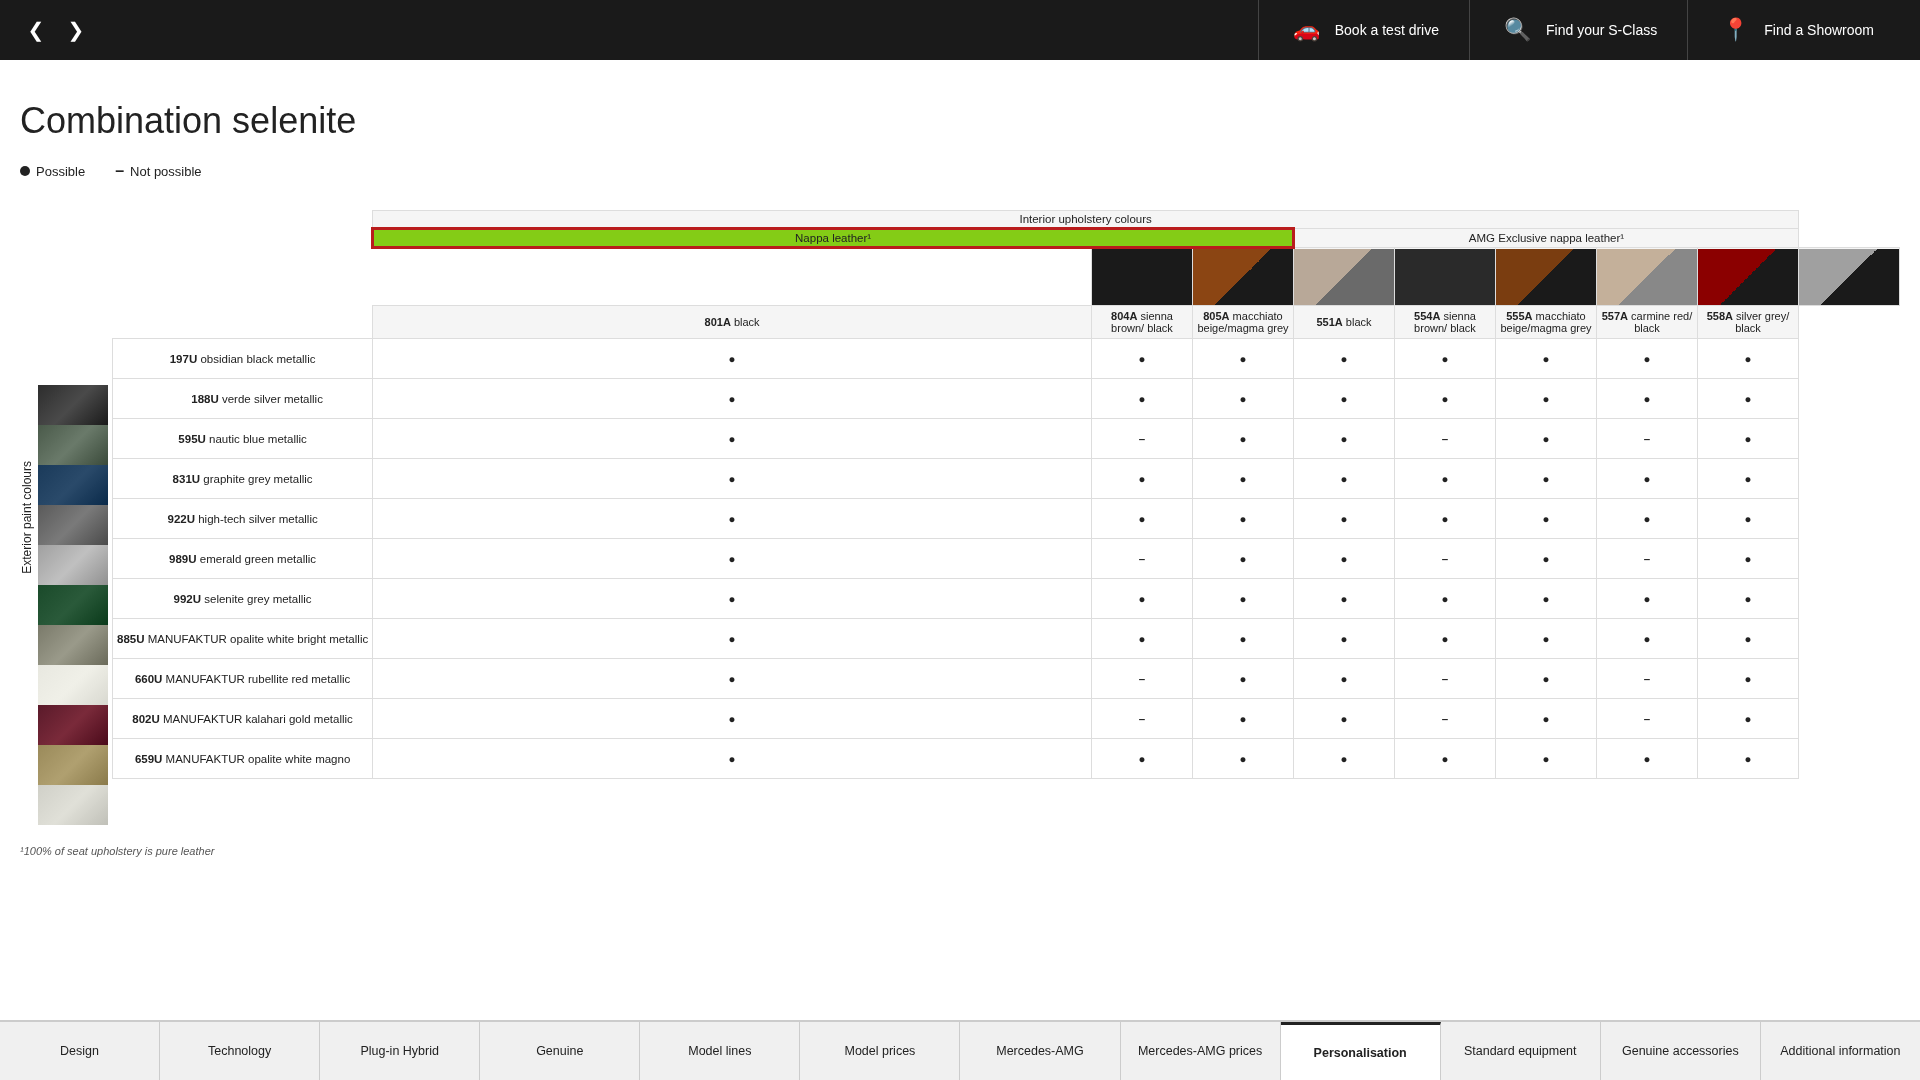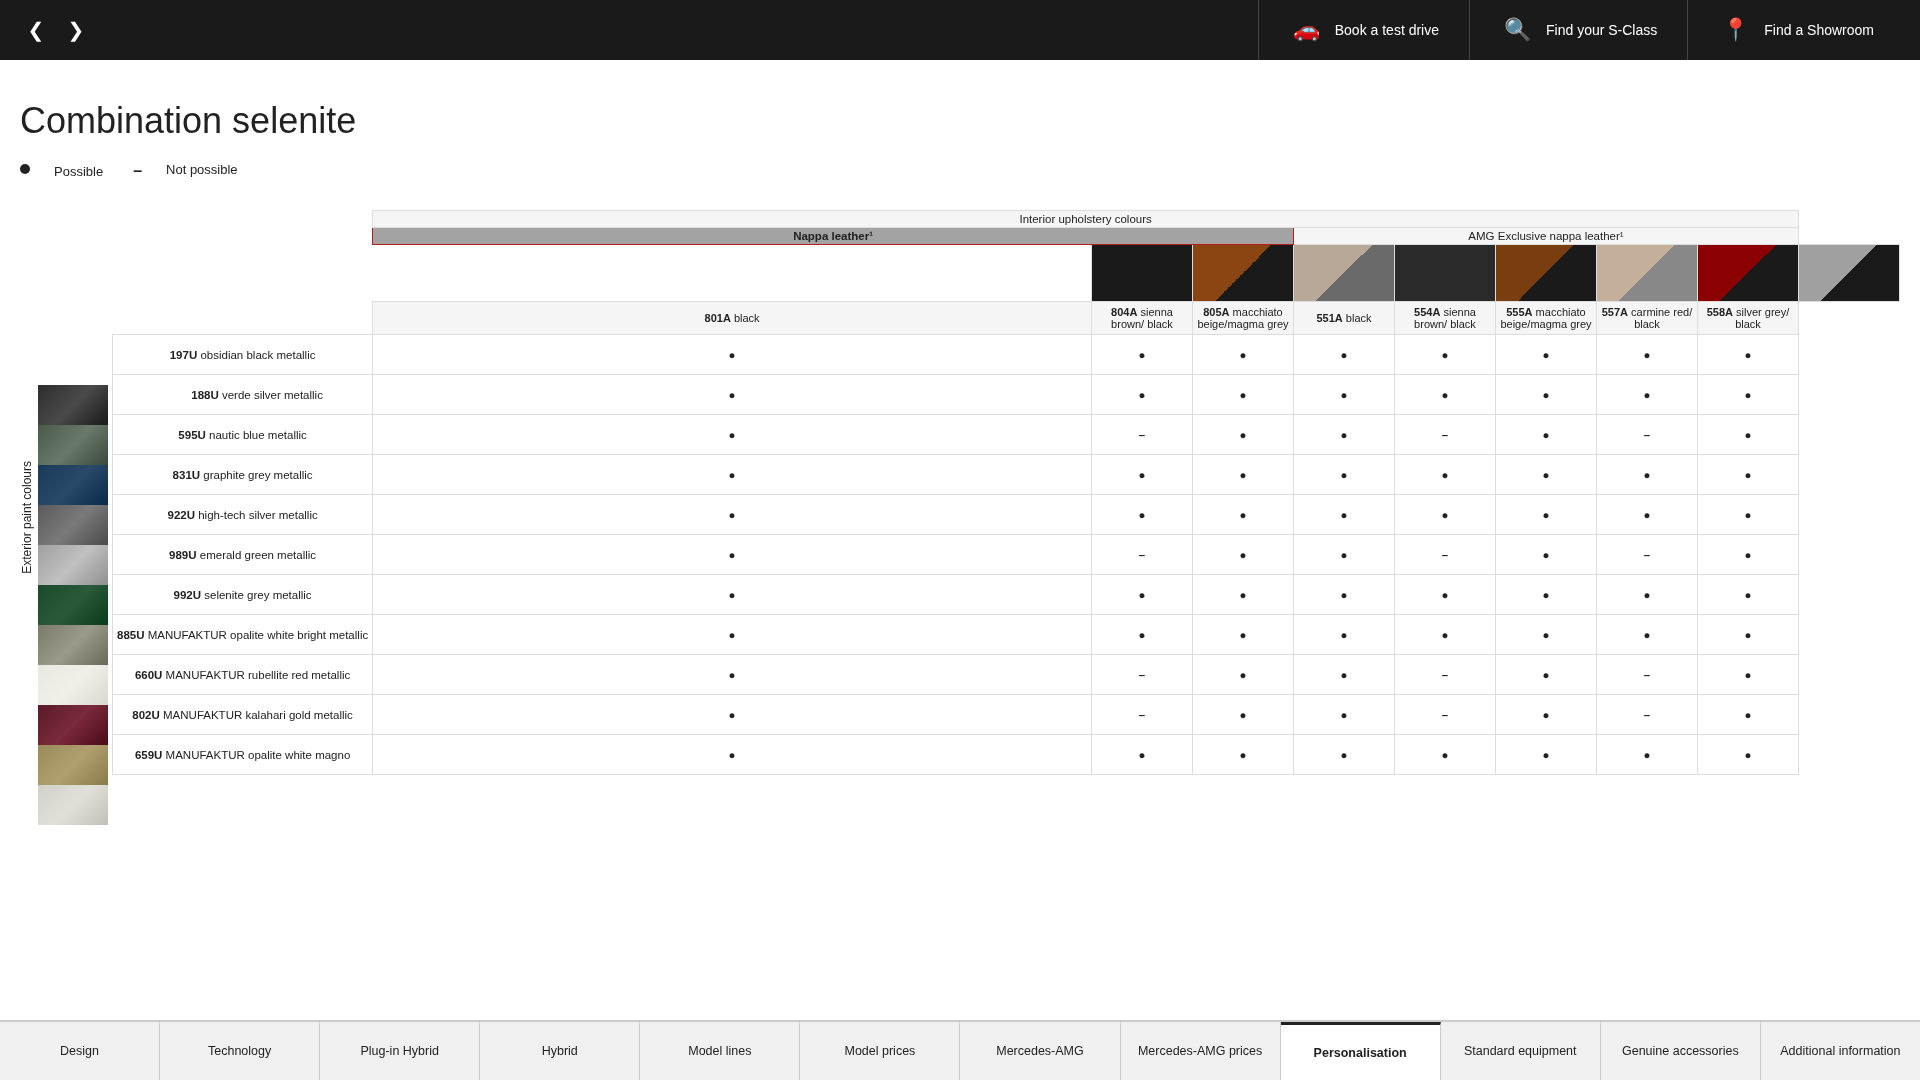--- a/index.html
+++ b/index.html
@@ -41,21 +41,21 @@
     }
     .page-title {
       font-size: 36px;
       font-weight: 300;
       margin-bottom: 20px;
     }
     .legend {
       display: flex; gap: 30px; align-items: center;
       margin-bottom: 30px; font-size: 13px;
     }
-    .legend-item { display: flex; gap: 24px; }
+    .legend-item { display: flex; align-items: center; gap: 6px; }
     .legend-dot { width: 10px; height: 10px; border-radius: 50%; background: #222; display: inline-block; }
     .legend-dash { font-size: 16px; font-weight: bold; }
 
     
     .table-wrapper {
       display: flex;
       align-items: flex-start;
     }
     .exterior-label-wrapper {
       display: flex;
@@ -235,21 +235,21 @@
         </div>
     </div>
 
     <table class="combo-table" id="combo-table">
       <thead>
         <tr>
           <th rowspan="3" style="width:160px; text-align:left; padding-left:6px; font-weight:normal; background:#fff; border:none;"></th>
           <th colspan="8" class="header-group-main">Interior upholstery colours</th>
         </tr>
         <tr>
-          <th colspan="3" style="border:1px solid #b91c1c; background:#a3a3a3;font-weight:bold;">Nappa leather¹</th>
+          <th colspan="3" style="border:3px solid #b91c1c; background:#84cc16;">Nappa leather¹</th>
           <th colspan="5" style="border:1px solid #ddd; background:#f5f5f5;text-align:center;">AMG Exclusive nappa leather¹</th>
         </tr>
         <tr id="color-header-row">
 
         <th style="border: none; background: rgb(255, 255, 255);"></th>
             <th class="upholstery-img-cell">
               <div class="color-block cb-black"></div>
             </th>
             <th class="upholstery-img-cell">
               <div class="color-block cb-sienna"></div>
@@ -406,27 +406,28 @@
             <td class="dot-cell" style="height: 40px;">●</td>
             <td class="dot-cell" style="height: 40px;">●</td>
             <td class="dot-cell" style="height: 40px;">●</td>
             <td class="dot-cell" style="height: 40px;">●</td>
             <td class="dot-cell" style="height: 40px;">●</td>
           </tr>
         </tbody>
     </table>
   </div>
 
+  <p class="footnote">¹100% of seat upholstery is pure leather</p>
 </div>
 
 <div class="bottom-nav" id="bottom-nav">
 <div class="bottom-nav-item">Design</div>
     <div class="bottom-nav-item">Technology</div>
     <div class="bottom-nav-item">Plug-in Hybrid</div>
-    <div class="bottom-nav-item">Hybrid</div>
+    <div class="bottom-nav-item">Genuine</div>
     <div class="bottom-nav-item">Model lines</div>
     <div class="bottom-nav-item">Model prices</div>
     <div class="bottom-nav-item">Mercedes-AMG</div>
     <div class="bottom-nav-item">Mercedes-AMG prices</div>
     <div class="bottom-nav-item active">Personalisation</div>
     <div class="bottom-nav-item">Standard equipment</div>
     <div class="bottom-nav-item">Genuine accessories</div>
     <div class="bottom-nav-item">Additional information</div>
   </div>
 

